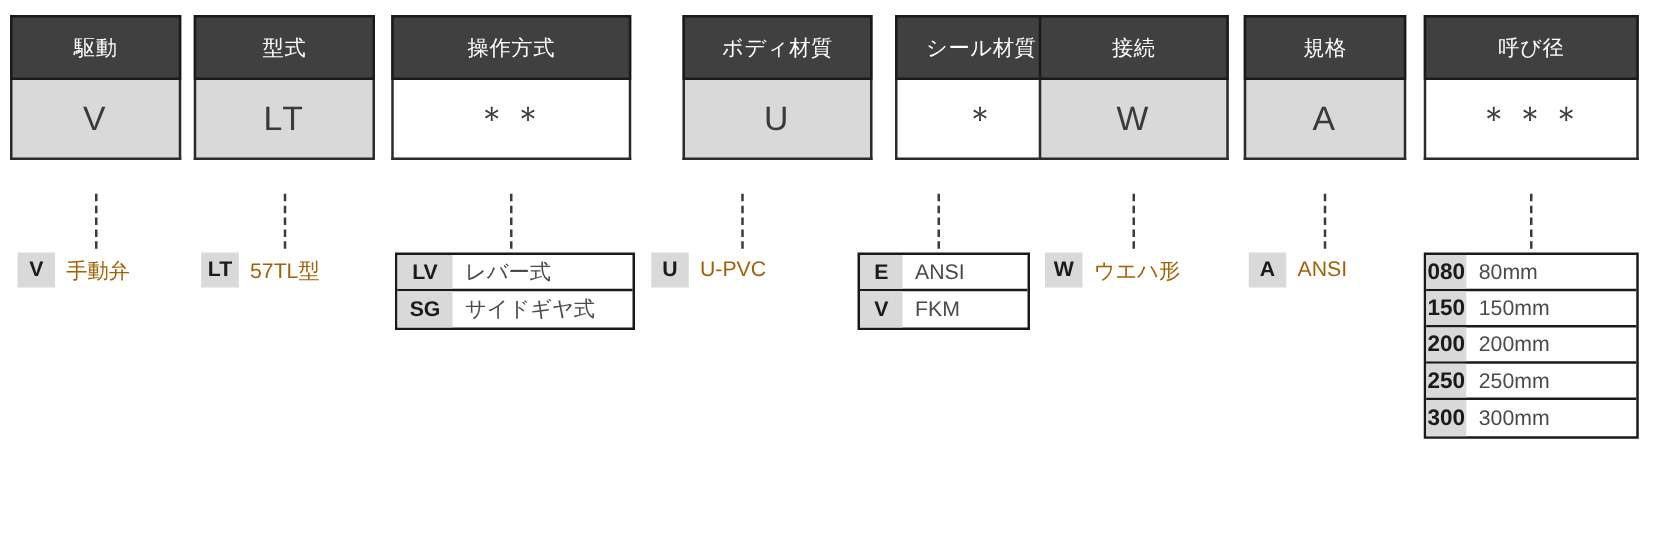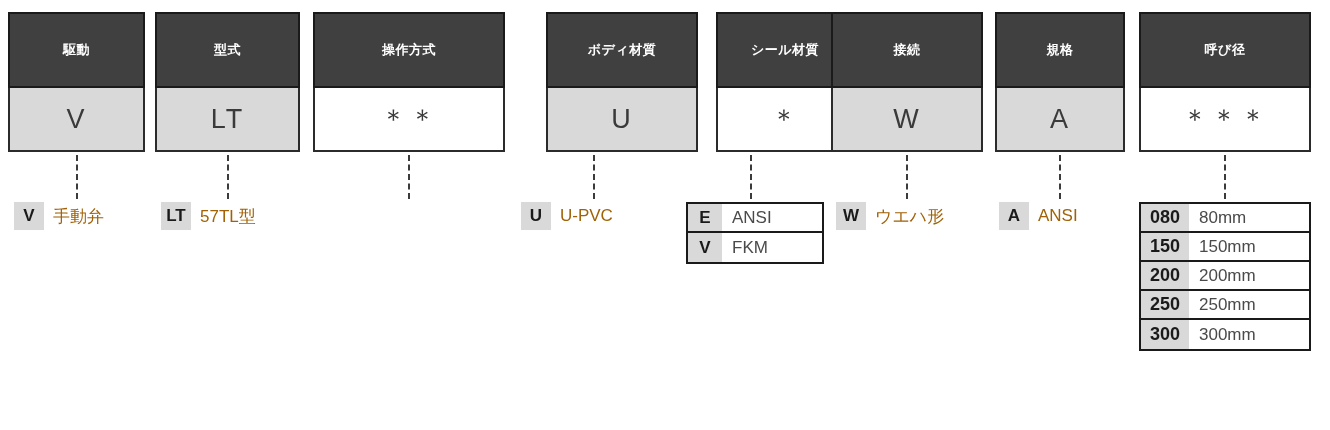--- a/index.html
+++ b/index.html
@@ -28,27 +28,27 @@
   
   .column {
     position: absolute;
     top: 12px;
   }
 
   .header-box {
     background: #404040;
     border: 2px solid #1a1a1a;
     box-sizing: border-box;
-    height: 76px;
+    height: 52px;
     display: flex;
     align-items: center;
     justify-content: center;
     color: #ffffff;
-    font-size: 13px;
-    font-weight: bold;
+    font-size: 17px;
+    font-weight: normal;
     letter-spacing: 0.5px;
   }
 
   .value-box {
     border: 2px solid #2b2b2b;
     border-top: none;
     box-sizing: border-box;
     height: 64px;
     display: flex;
     align-items: center;
@@ -126,21 +126,21 @@
     align-items: center;
     font-size: 17px;
     color: #4a4a4a;
     padding-left: 10px;
     white-space: nowrap;
     flex: 1 1 auto;
   }
 
   .w-op   .code-cell { width: 44px; }
   .w-seal .code-cell { width: 34px; }
-  .w-size .code-cell { width: 48px; font-size: 18px; }
+  .w-size .code-cell { width: 32px; font-size: 18px; }
 </style>
 </head>
 <body>
 
 <div id="chart-root">
     <div class="column" style="left: 8px; width: 137px;">
       <div class="header-box">駆動</div>
       <div class="value-box filled">V</div>
     </div>
     <div class="connector" style="left: 75.5px; top: 155px; height: 44px;"></div>
@@ -155,20 +155,30 @@
     <div class="connector" style="left: 226.5px; top: 155px; height: 44px;"></div>
     <div class="legend-simple" style="left: 161px; top: 202px;">
       <div class="code-chip">LT</div>
       <div class="legend-label">57TL型</div>
     </div>
     <div class="column" style="left: 313px; width: 192px;">
       <div class="header-box">操作方式</div>
       <div class="value-box plain">＊＊</div>
     </div>
     <div class="connector" style="left: 408px; top: 155px; height: 44px;"></div>
+    <div class="legend-table w-op" style="left: 316px; top: 202px; width: 192px;">
+      <div class="legend-row">
+        <div class="code-cell">LV</div>
+        <div class="desc-cell">レバー式</div>
+      </div>
+      <div class="legend-row">
+        <div class="code-cell">SG</div>
+        <div class="desc-cell">サイドギヤ式</div>
+      </div>
+    </div>
     <div class="column" style="left: 546px; width: 152px;">
       <div class="header-box">ボディ材質</div>
       <div class="value-box filled">U</div>
     </div>
     <div class="connector" style="left: 593px; top: 155px; height: 44px;"></div>
     <div class="legend-simple" style="left: 521px; top: 202px;">
       <div class="code-chip">U</div>
       <div class="legend-label">U-PVC</div>
     </div>
     <div class="column" style="left: 692px; width: 138px; padding-left: 24px;">

